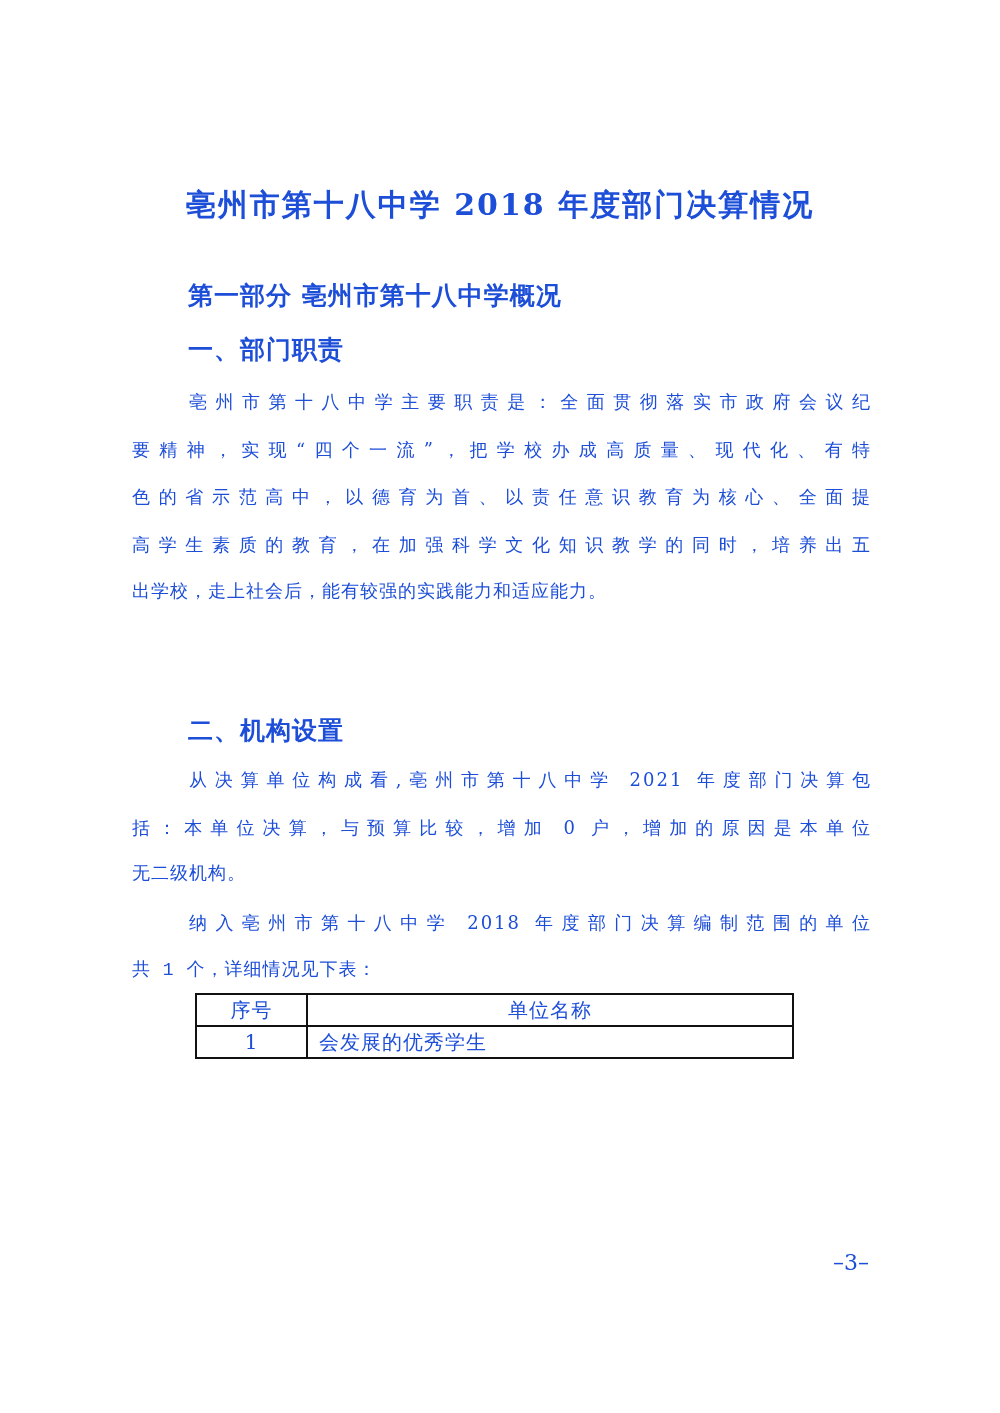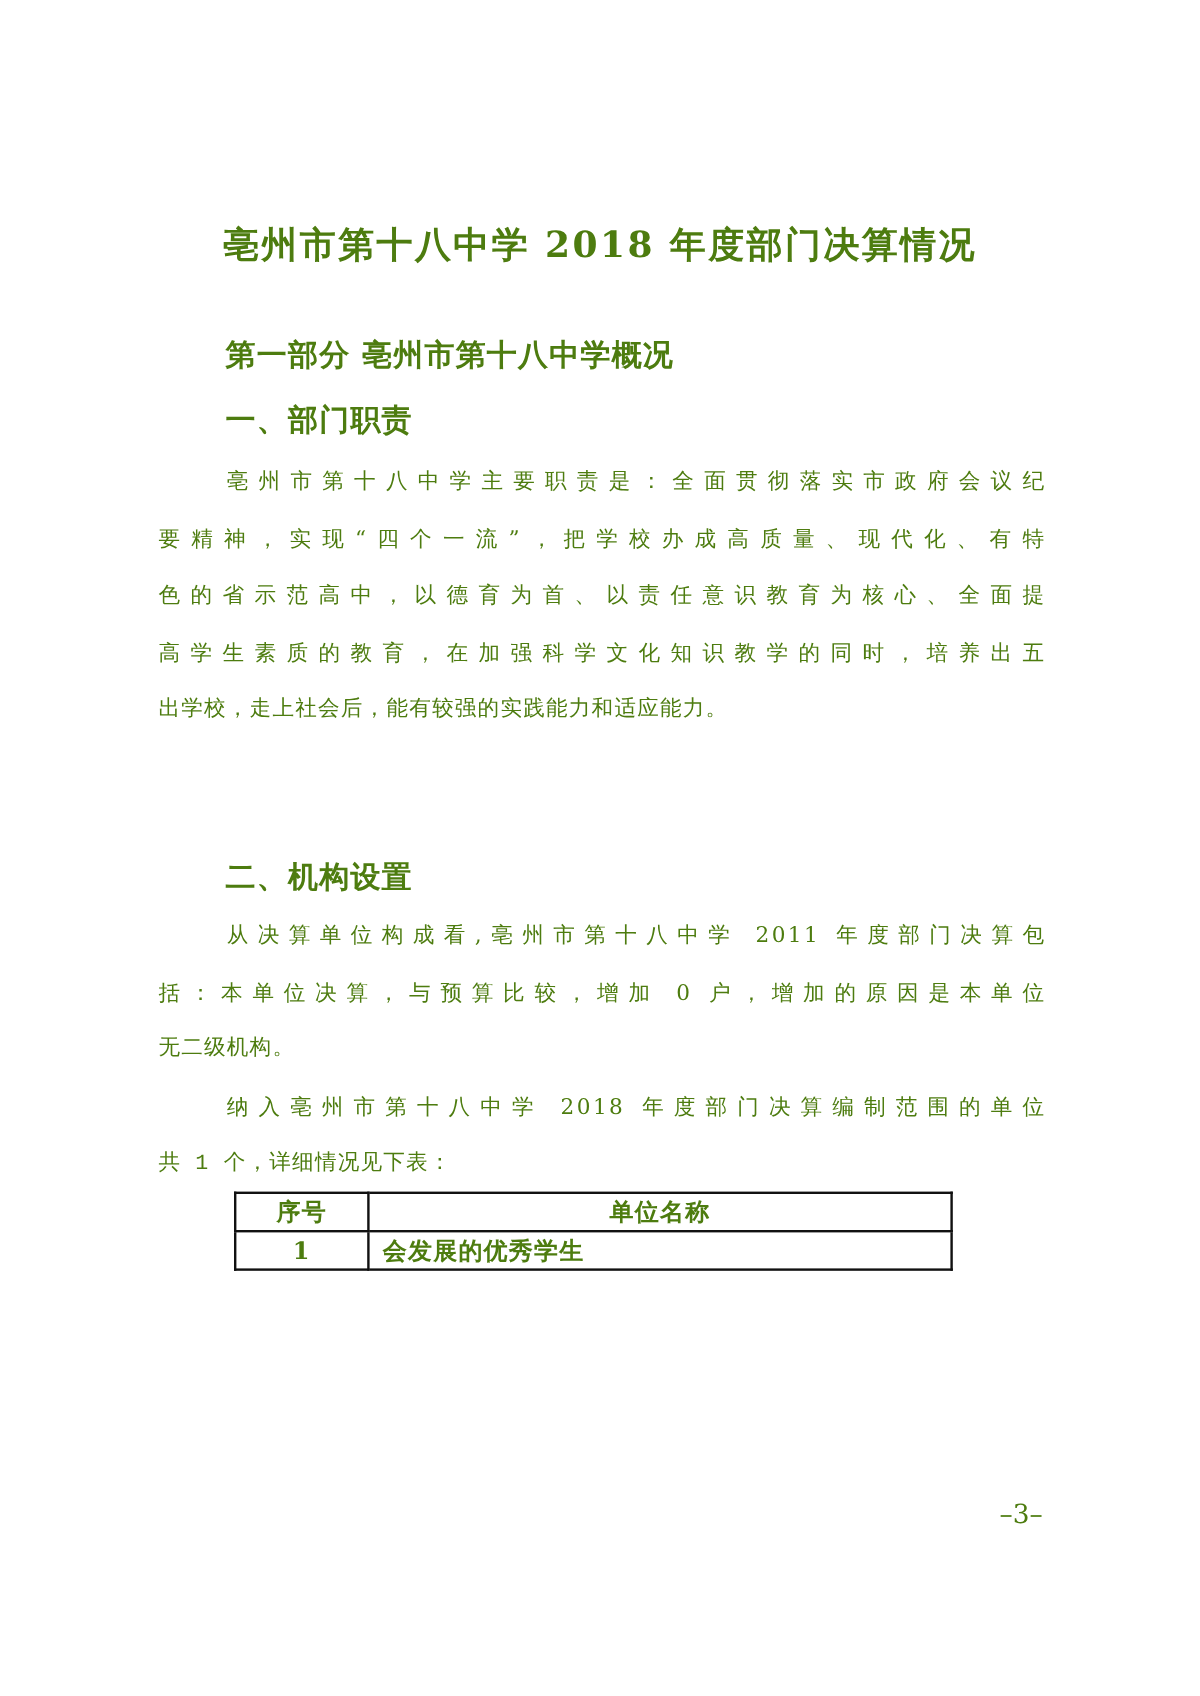--- a/index.html
+++ b/index.html
@@ -5,21 +5,21 @@
   html, body {
     margin: 0;
     padding: 0;
     background: #ffffff;
   }
   .page {
     position: relative;
     width: 1000px;
     height: 1413px;
     background: #ffffff;
-    color: #4d7c0f;
+    color: #1d4ed8;
     font-family: "DejaVu Serif", serif;
     overflow: hidden;
   }
   .doc-title {
     position: absolute;
     top: 186px;
     left: 0;
     width: 1000px;
     text-align: center;
     font-size: 30px;
@@ -69,21 +69,21 @@
     top: 993px;
     left: 195px;
     border-collapse: collapse;
     table-layout: fixed;
     font-family: "DejaVu Serif", serif;
   }
   .unit-table th, .unit-table td {
     border: 2px solid #111111;
     height: 30px;
     font-size: 20px;
-    font-weight: bold;
+    font-weight: normal;
     padding: 0;
     letter-spacing: 1px;
     background: #ffffff;
   }
   .unit-table .col-index { width: 111px; }
   .unit-table .col-name  { width: 486px; }
   .unit-table th { text-align: center; }
   .unit-table td.cell-index { text-align: center; }
   .unit-table td.cell-name  { text-align: left; padding-left: 11px; }
   .page-num {
@@ -109,21 +109,21 @@
     <div class="line indent">亳州市第十八中学主要职责是：全面贯彻落实市政府会议纪</div>
     <div class="line">要精神，实现“四个一流”，把学校办成高质量、现代化、有特</div>
     <div class="line">色的省示范高中，以德育为首、以责任意识教育为核心、全面提</div>
     <div class="line">高学生素质的教育，在加强科学文化知识教学的同时，培养出五</div>
     <div class="line last">出学校，走上社会后，能有较强的实践能力和适应能力。</div>
   </div>
 
   <div class="heading" id="heading-sec2">二、机构设置</div>
 
   <div class="para" id="para-2">
-    <div class="line indent">从决算单位构成看,亳州市第十八中学 2011 年度部门决算包</div>
+    <div class="line indent">从决算单位构成看,亳州市第十八中学 2021 年度部门决算包</div>
     <div class="line">括：本单位决算，与预算比较，增加 0 户，增加的原因是本单位</div>
     <div class="line last">无二级机构。</div>
   </div>
 
   <div class="para" id="para-3">
     <div class="line indent">纳入亳州市第十八中学 2018 年度部门决算编制范围的单位</div>
     <div class="line last">共 1 个，详细情况见下表：</div>
   </div>
 
   <table class="unit-table">

